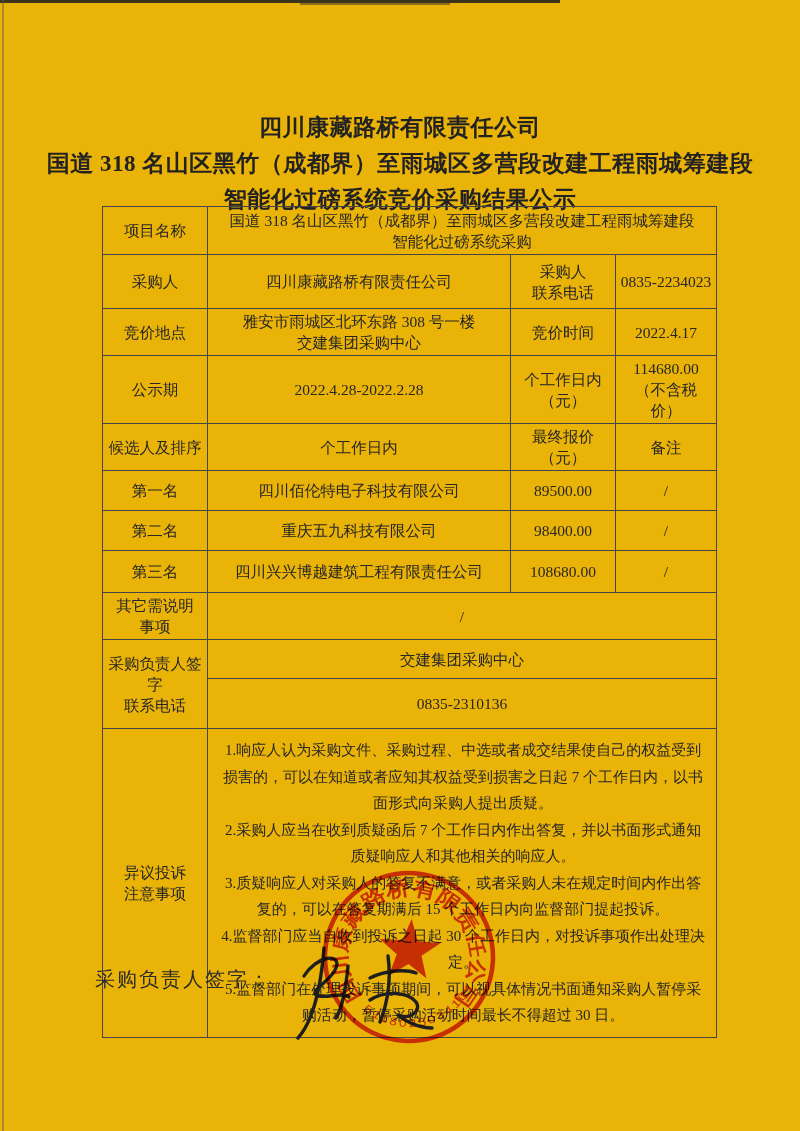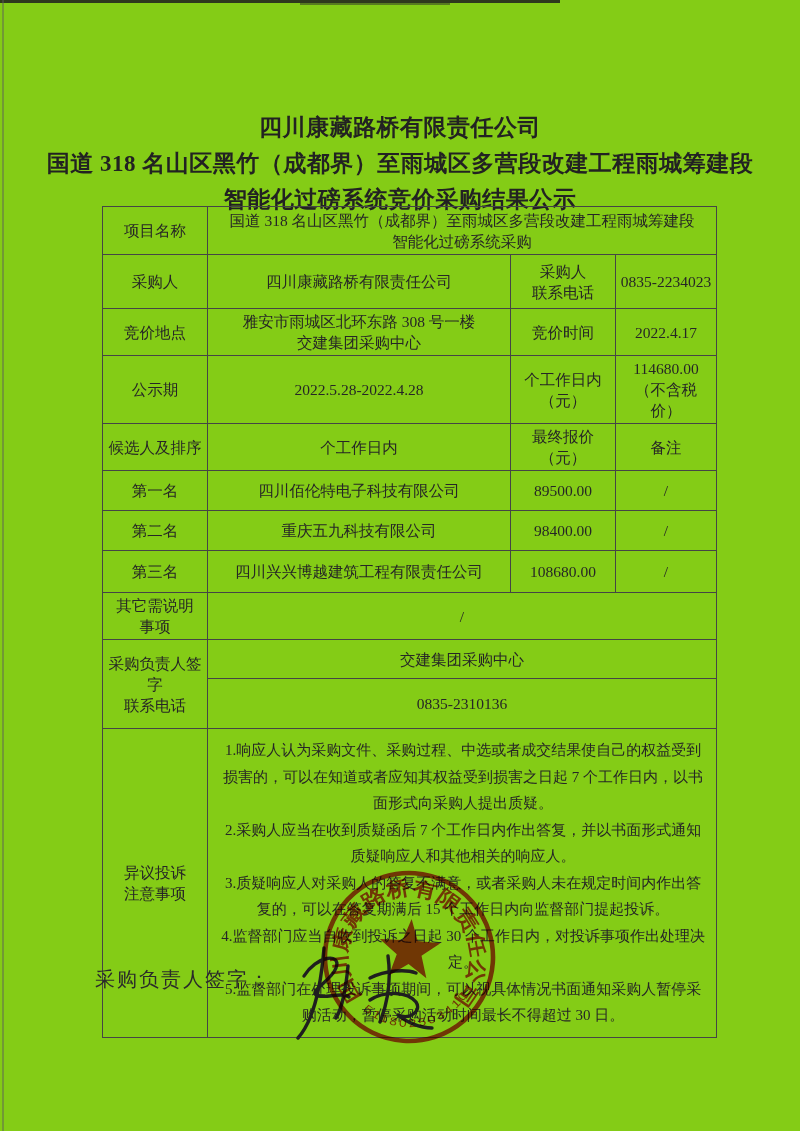--- a/index.html
+++ b/index.html
@@ -1,19 +1,19 @@
 <!DOCTYPE html>
 <html><head>
 <meta charset="utf-8">
 <style>
   * { margin:0; padding:0; box-sizing:border-box; }
   html,body { background:#ffffff; }
   .page {
     position:relative; width:800px; height:1131px; margin:0 auto;
-    background:#84cc16; overflow:hidden;
+    background:#eab308; overflow:hidden;
     font-family:"Liberation Serif","DejaVu Serif",serif;
     color:#2b2b2b;
   }
   
   .scan-edge-top { position:absolute; top:0; left:0; width:560px; height:3px; background:#1e1e1e; opacity:.85; }
   .scan-edge-top2 { position:absolute; top:3px; left:300px; width:150px; height:2px; background:#2a2a2a; opacity:.5; }
   .scan-edge-left { position:absolute; top:0; left:2px; width:2px; height:1131px; background:#5a5a5a; opacity:.45; }
 
   .titleblock { position:absolute; top:110px; left:0; width:800px; text-align:center; }
   .titleblock .t { font-weight:bold; font-size:23px; line-height:36px; letter-spacing:.5px; color:#222; }
@@ -86,21 +86,21 @@
       <td>
         <span>雅安市雨城区北环东路 308 号一楼</span><br>
         <span>交建集团采购中心</span>
       </td>
       <td>竞价时间</td>
       <td>2022.4.17</td>
     </tr>
 
     <tr style="height:45px">
       <td>公示期</td>
-      <td>2022.5.28-2022.4.28</td>
+      <td>2022.4.28-2022.2.28</td>
       <td>
         <span>个工作日内</span><br>
         <span>（元）</span>
       </td>
       <td>
         <span>114680.00</span><br>
         <span>（不含税价）</span>
       </td>
     </tr>
 

